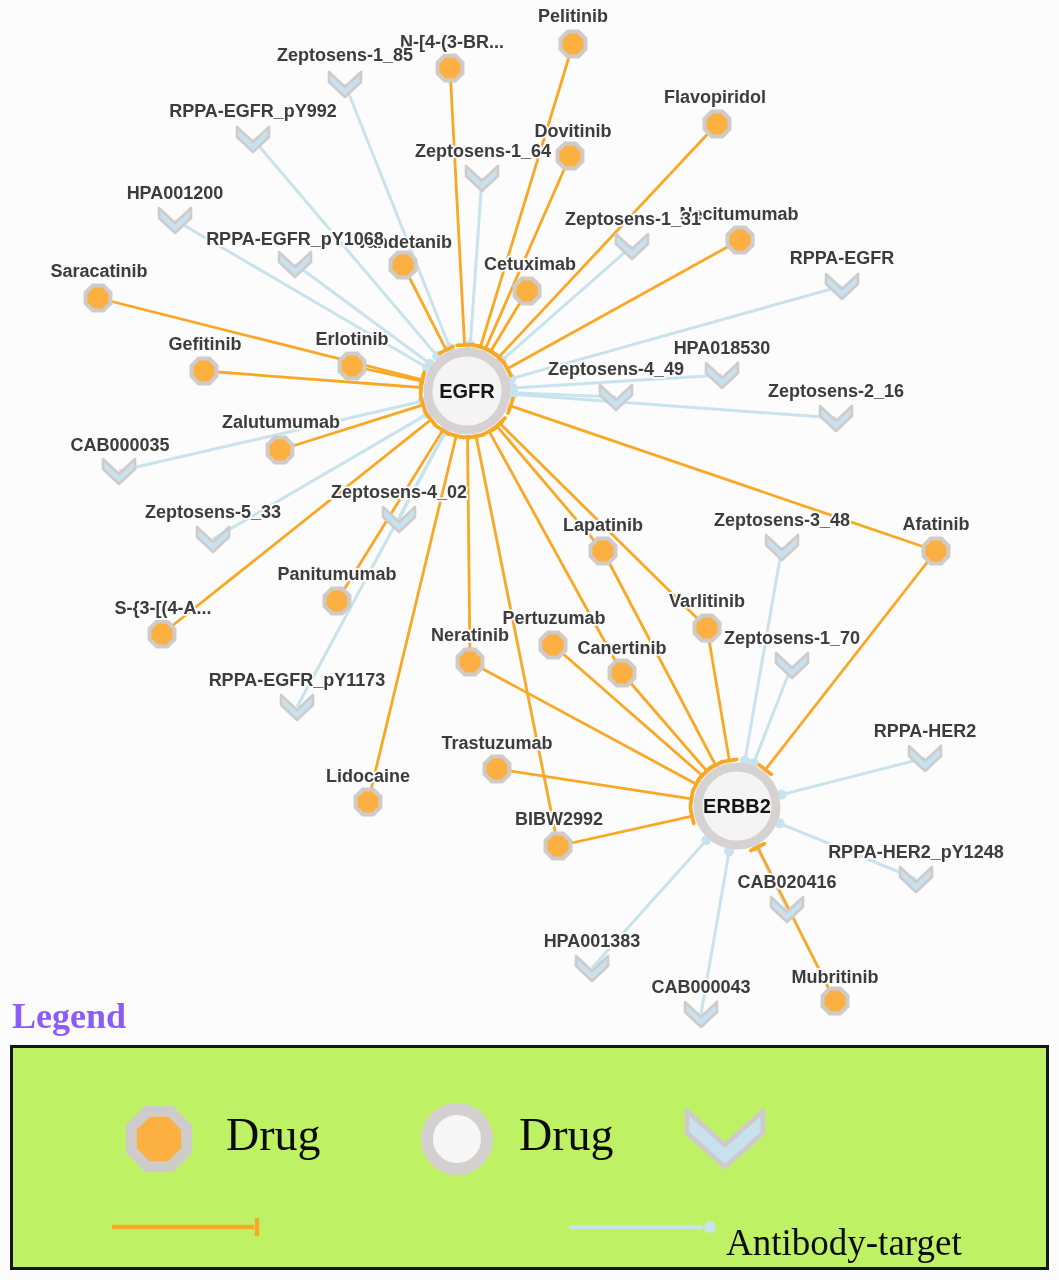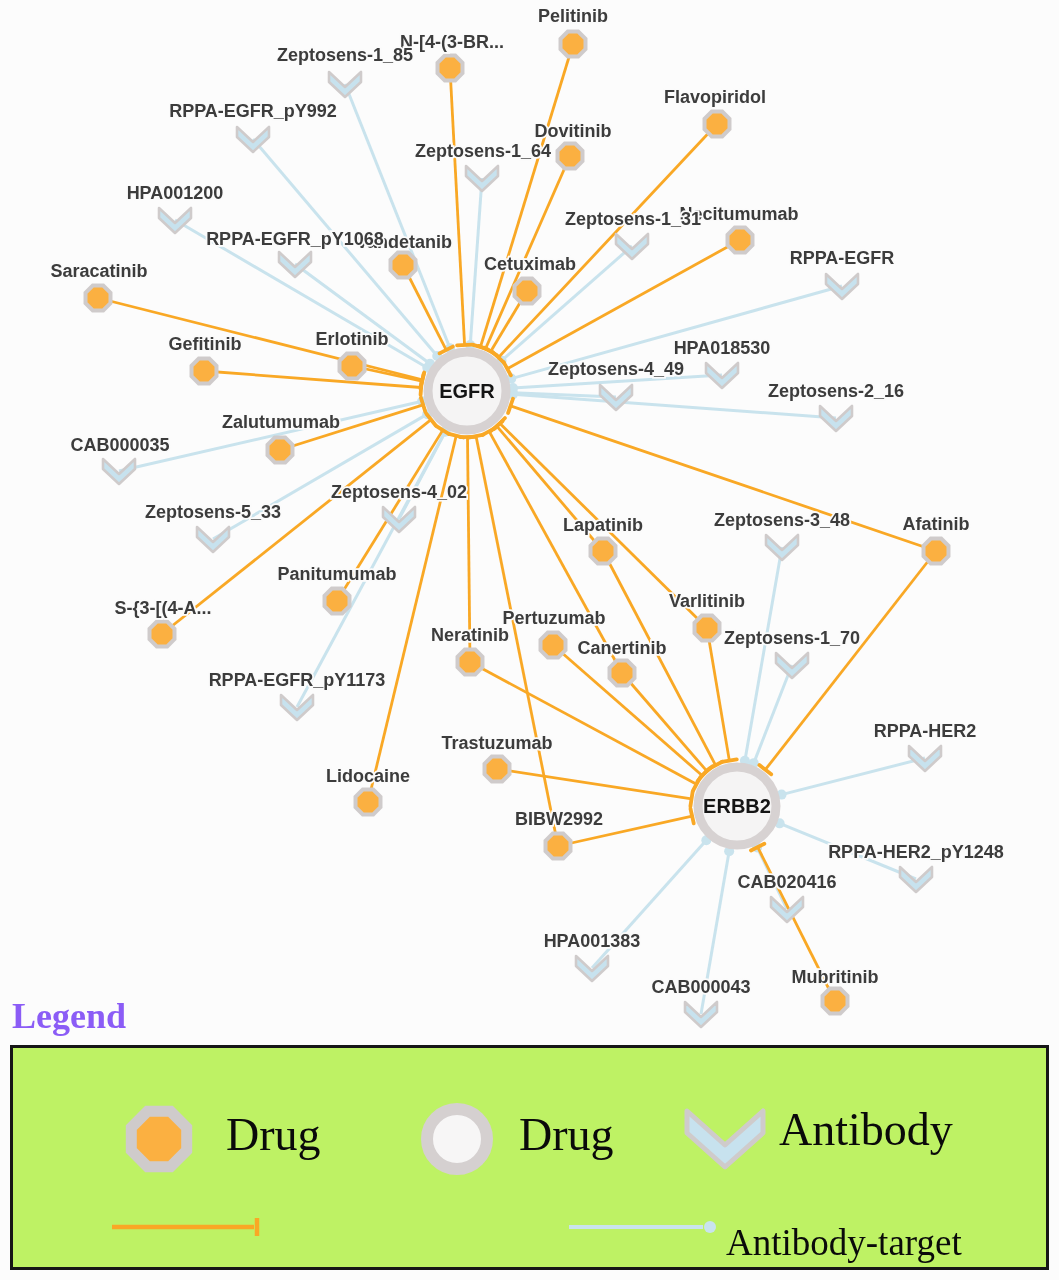--- a/index.html
+++ b/index.html
@@ -237,21 +237,20 @@
   <div class="li label-big" style="left:213px;top:62px;">Drug</div>
 
   <svg class="li" style="left:402px;top:49px;" width="84" height="84">
     <circle cx="42" cy="42" r="30" fill="#F7F6F6" stroke="#D5D0D0" stroke-width="12"></circle>
   </svg>
   <div class="li label-big" style="left:506px;top:62px;">Drug</div>
 
   <svg class="li" style="left:662px;top:55px;" width="100" height="72">
     <path d="M 12 8 L 50 42 L 88 8 L 88 30 L 50 64 L 12 30 Z" fill="#C7E2EE" stroke="#CFCBCB" stroke-width="5" stroke-linejoin="round"></path>
   </svg>
-  <div class="li label-big" style="left:766px;top:57px;">Antibody</div>
 
   <svg class="li" style="left:95px;top:167px;" width="170" height="24">
     <line x1="4" y1="12" x2="146" y2="12" stroke="#F9A825" stroke-width="4.5"></line>
     <line x1="149" y1="3" x2="149" y2="21" stroke="#F9A825" stroke-width="4.5"></line>
   </svg>
 
   <svg class="li" style="left:552px;top:167px;" width="160" height="24">
     <line x1="4" y1="12" x2="138" y2="12" stroke="#C9E3ED" stroke-width="4"></line>
     <circle cx="145" cy="12" r="6" fill="#C9E3ED"></circle>
   </svg>

